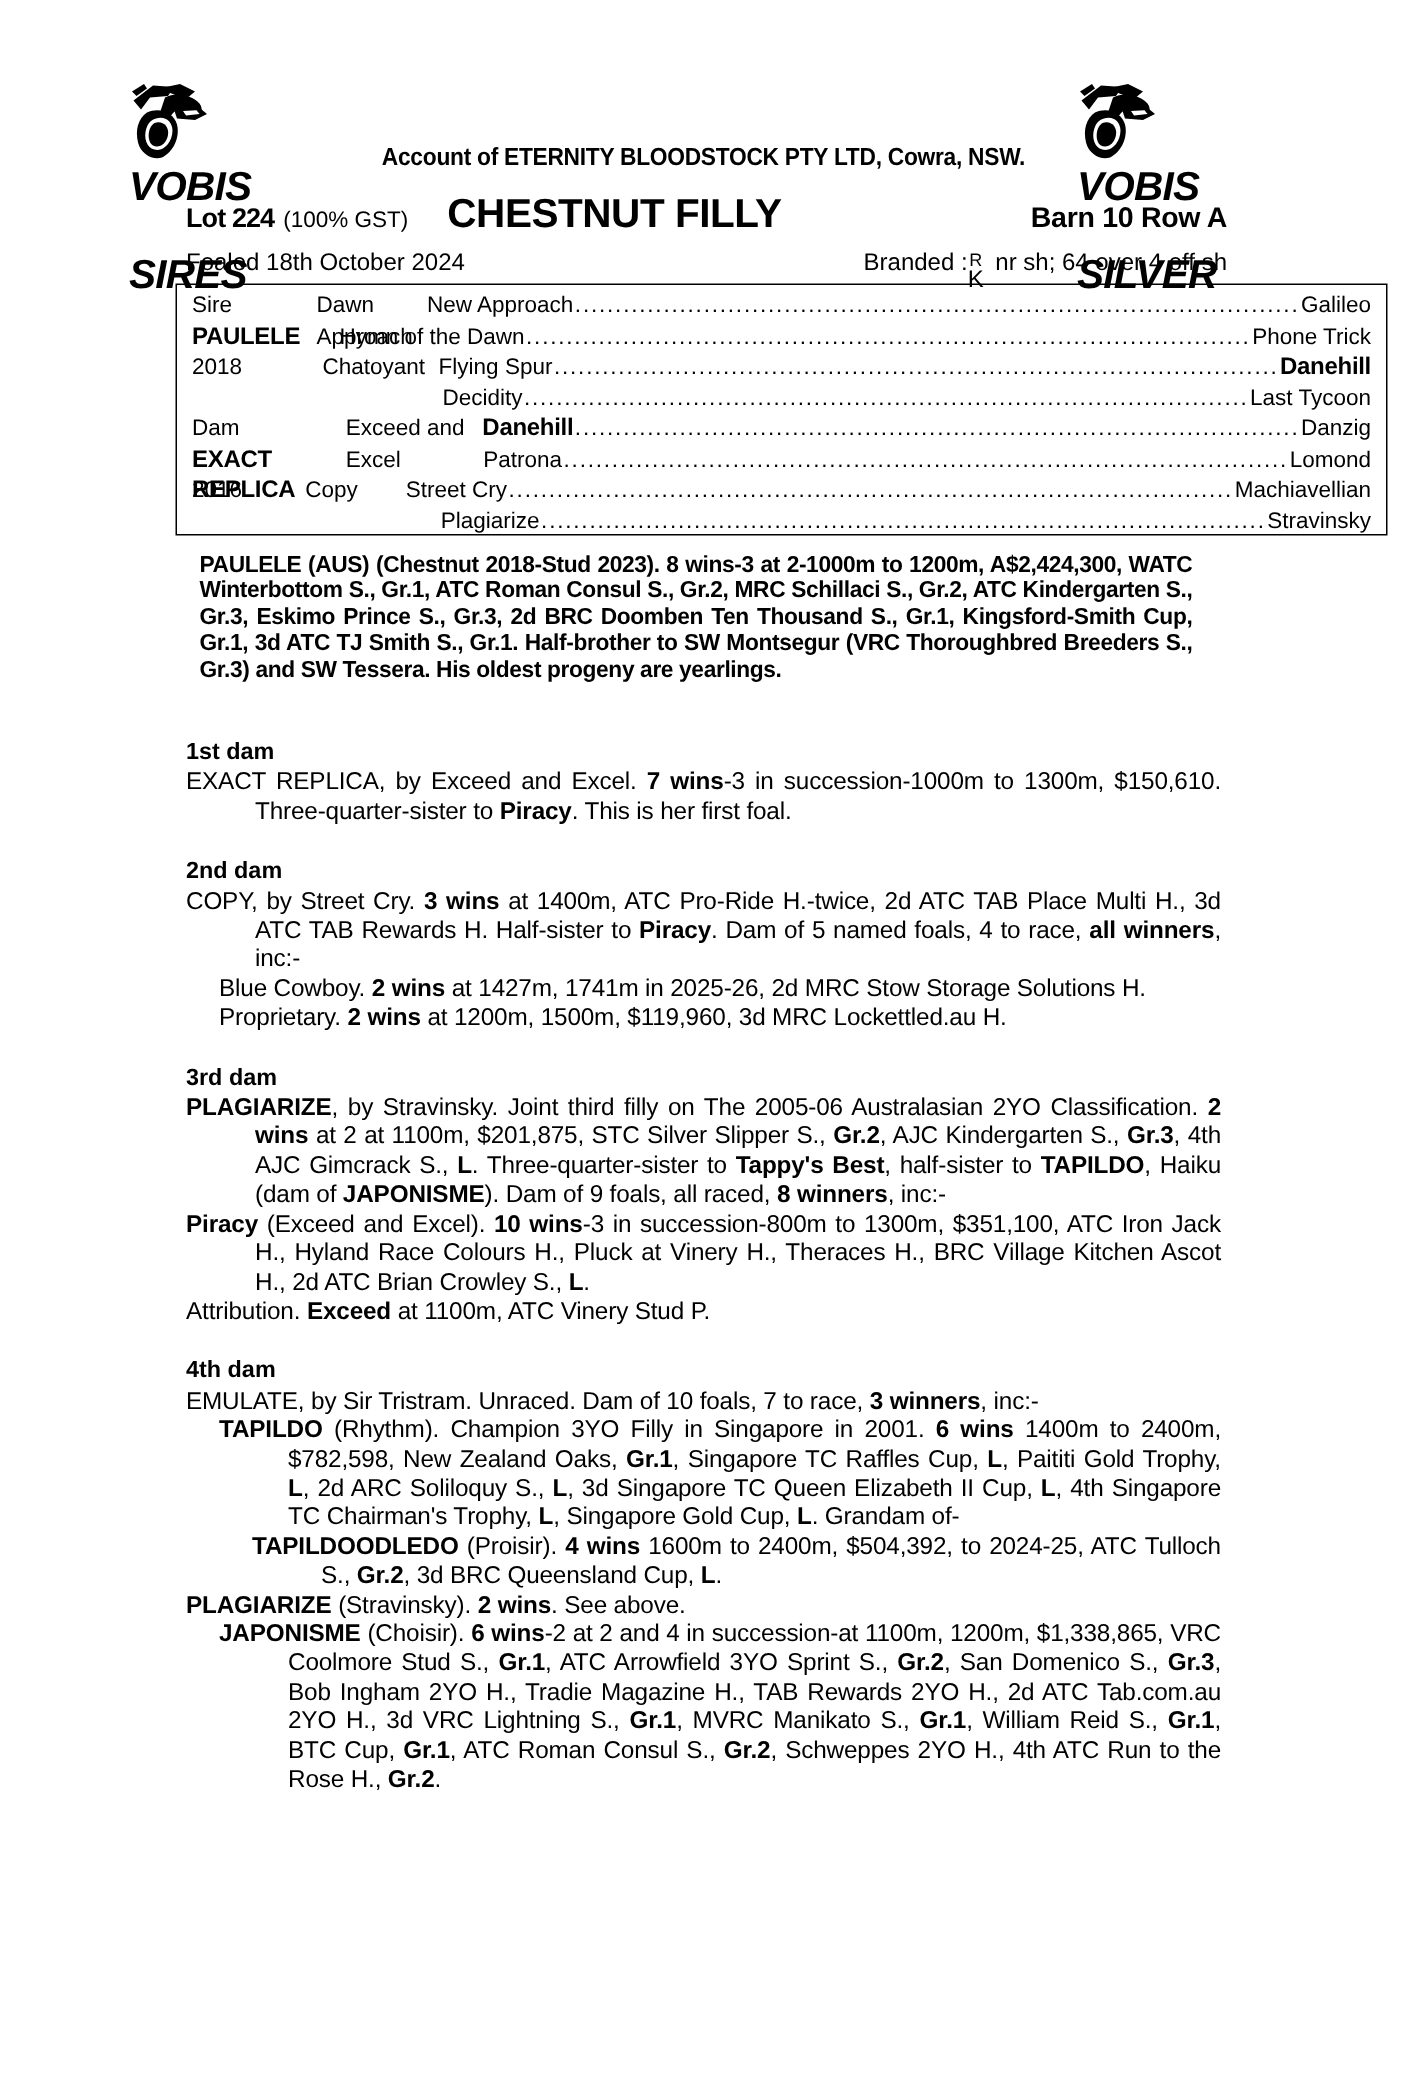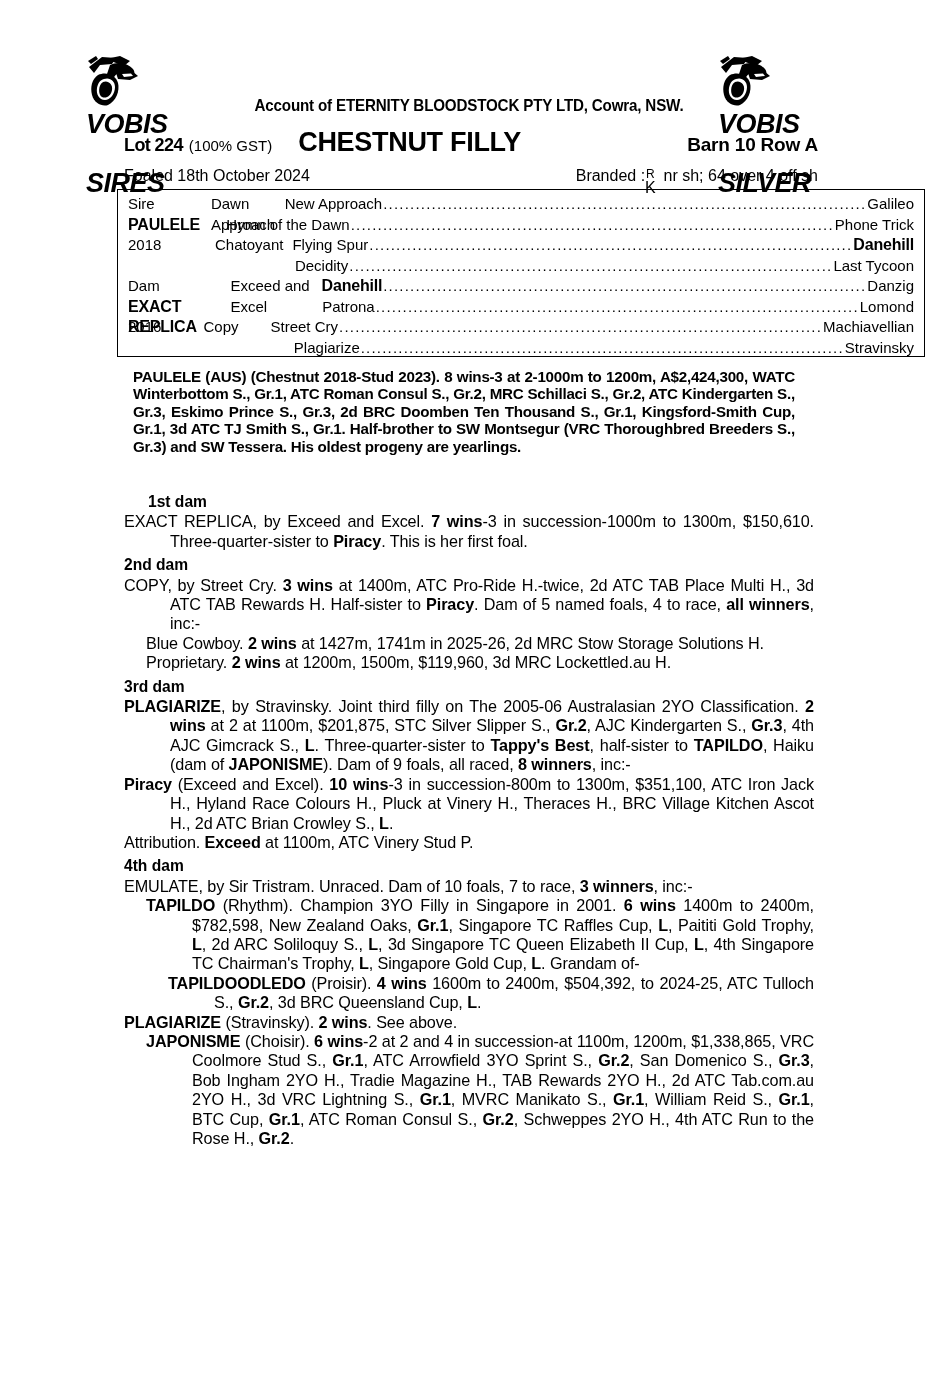--- a/index.html
+++ b/index.html
@@ -192,24 +192,24 @@
   .body-text {
     position: absolute;
     left: 124px;
     width: 690px;
     font-size: 16.2px;
     line-height: 19.4px;
   }
   .dam-head {
     font-weight: bold;
     font-size: 15.6px;
-    margin-top: 4px;
+    margin-top: 20px;
     margin-bottom: 1px;
   }
-  .dam-head:first-child { margin-top: 0; margin-left: 24px; }
+  .dam-head:first-child { margin-top: 0; }
   .para {
     text-align: justify;
     text-justify: inter-word;
     padding-left: 46px;
     text-indent: -46px;
     letter-spacing: -0.1px;
   }
   .para.i1 { padding-left: 68px; text-indent: -46px; }
   .para.i2 { padding-left: 90px; text-indent: -46px; }
   b { font-weight: bold; }

